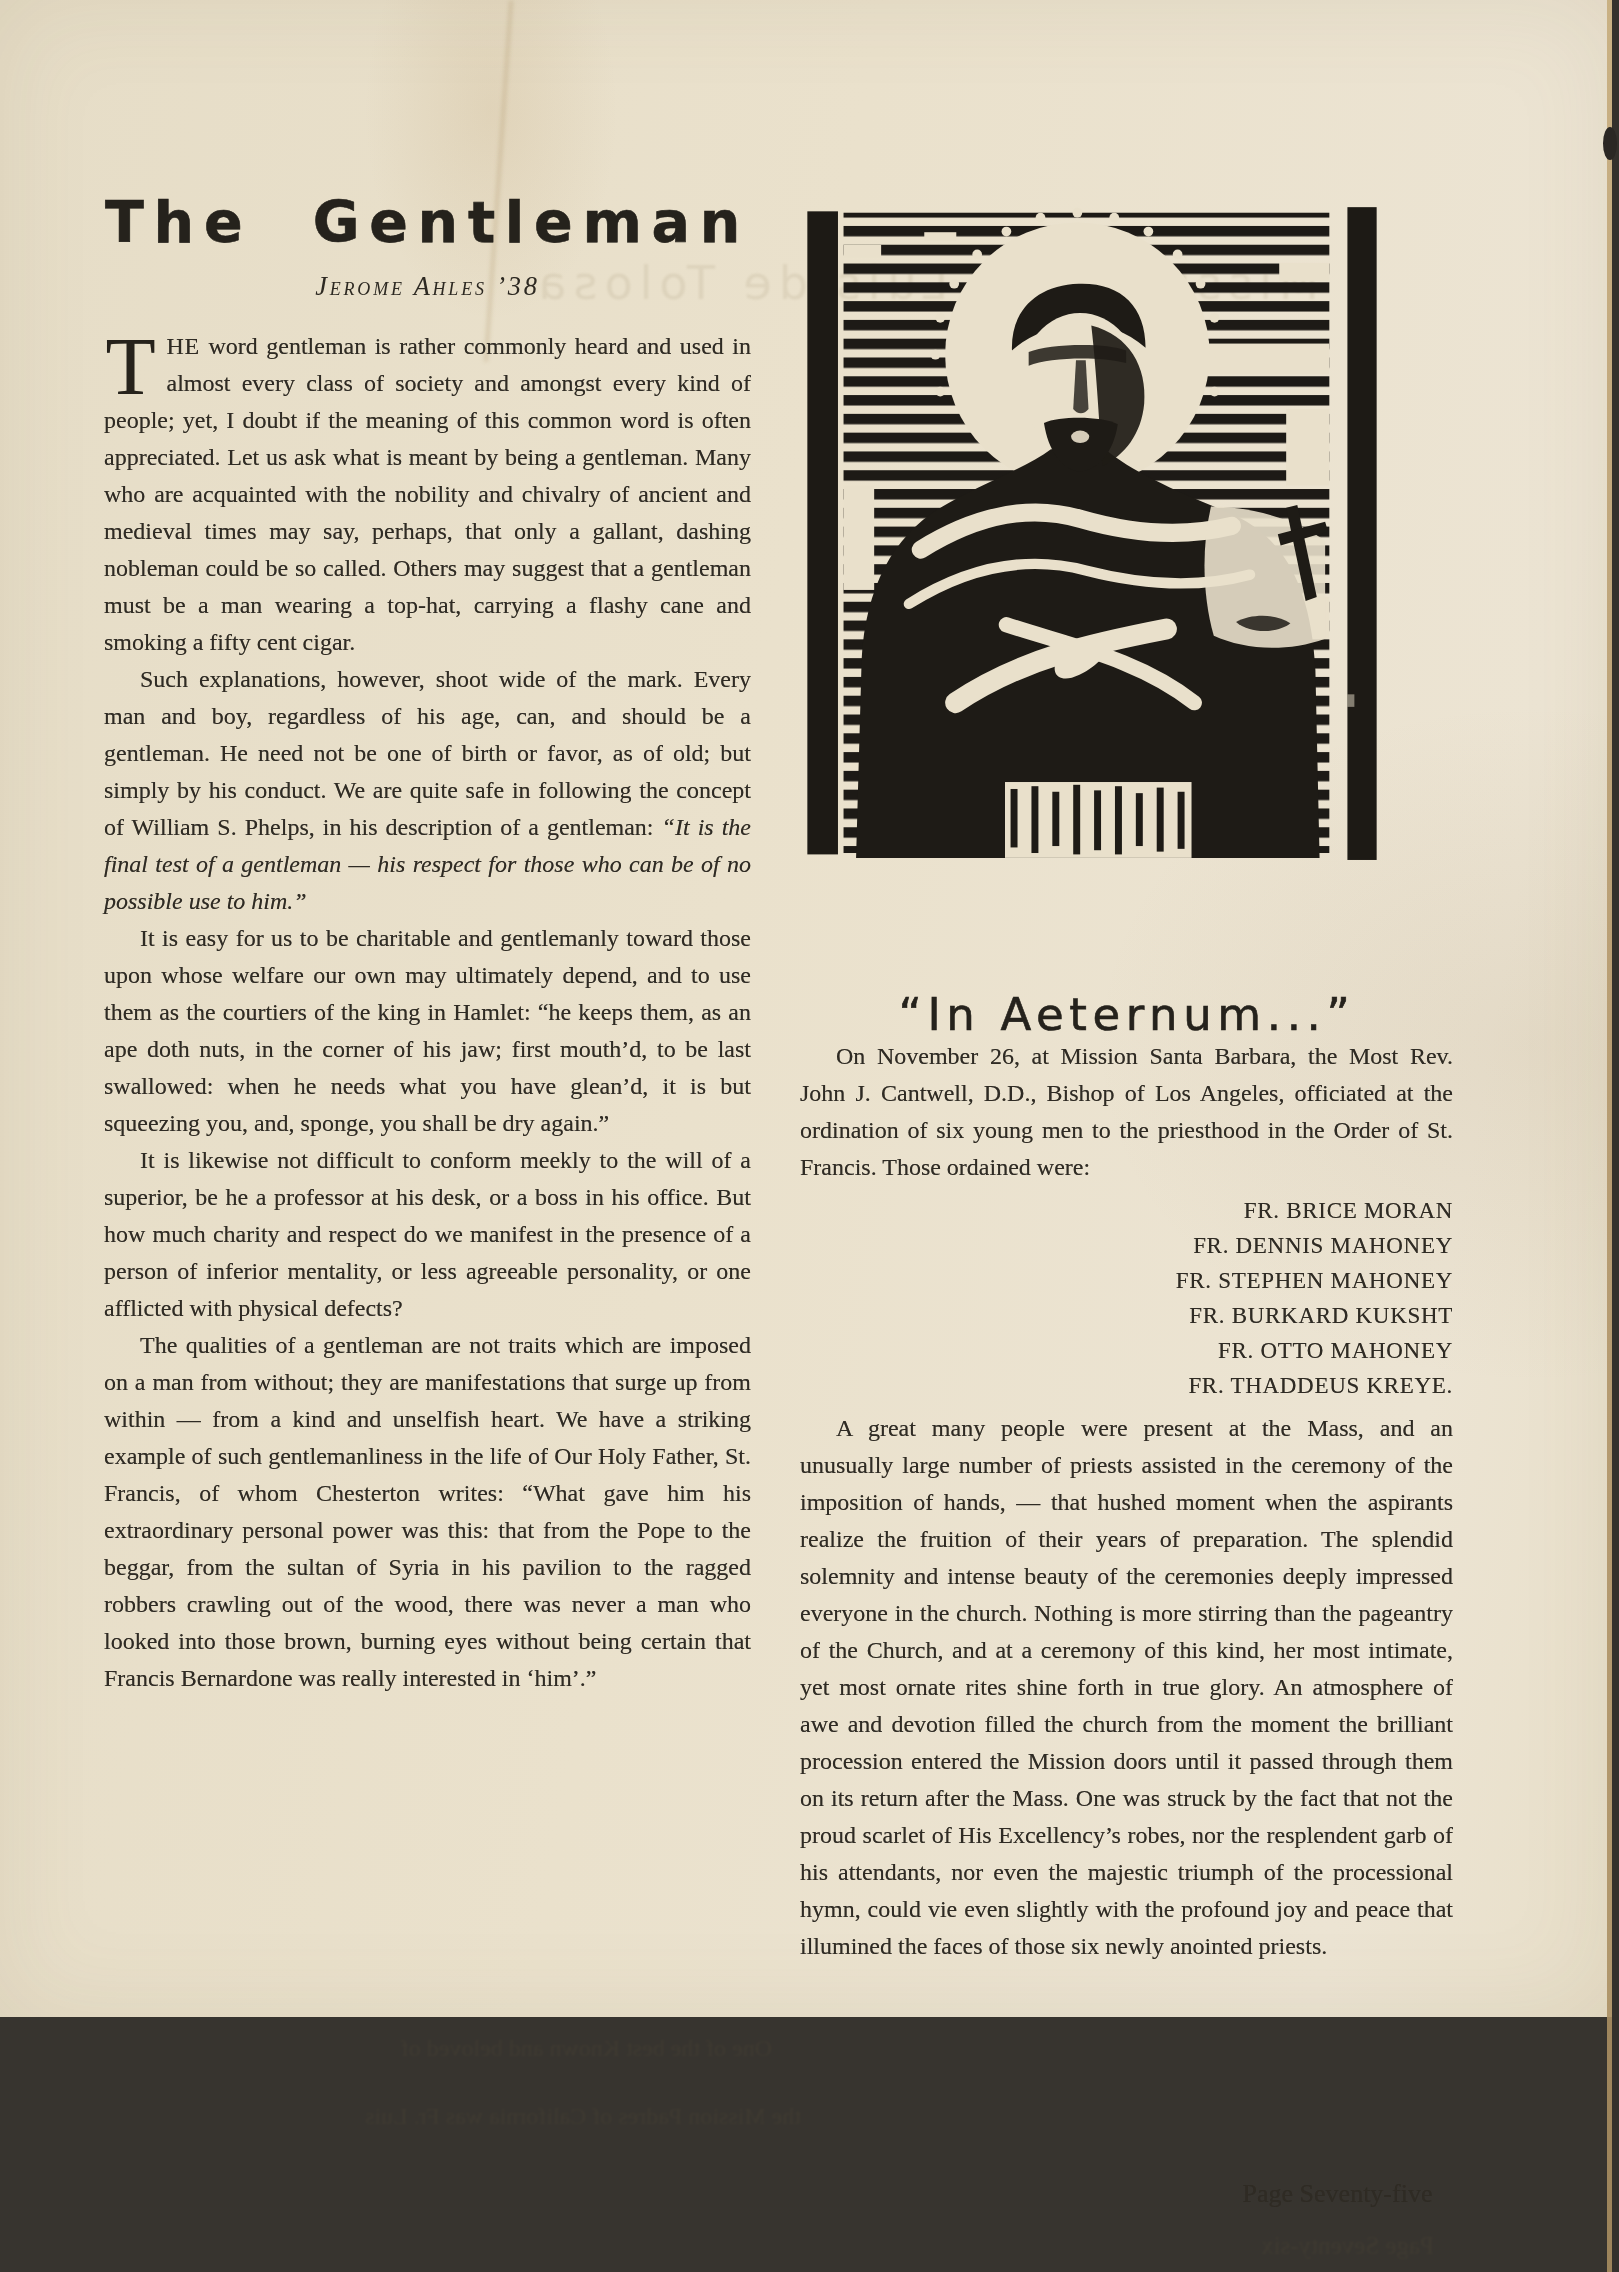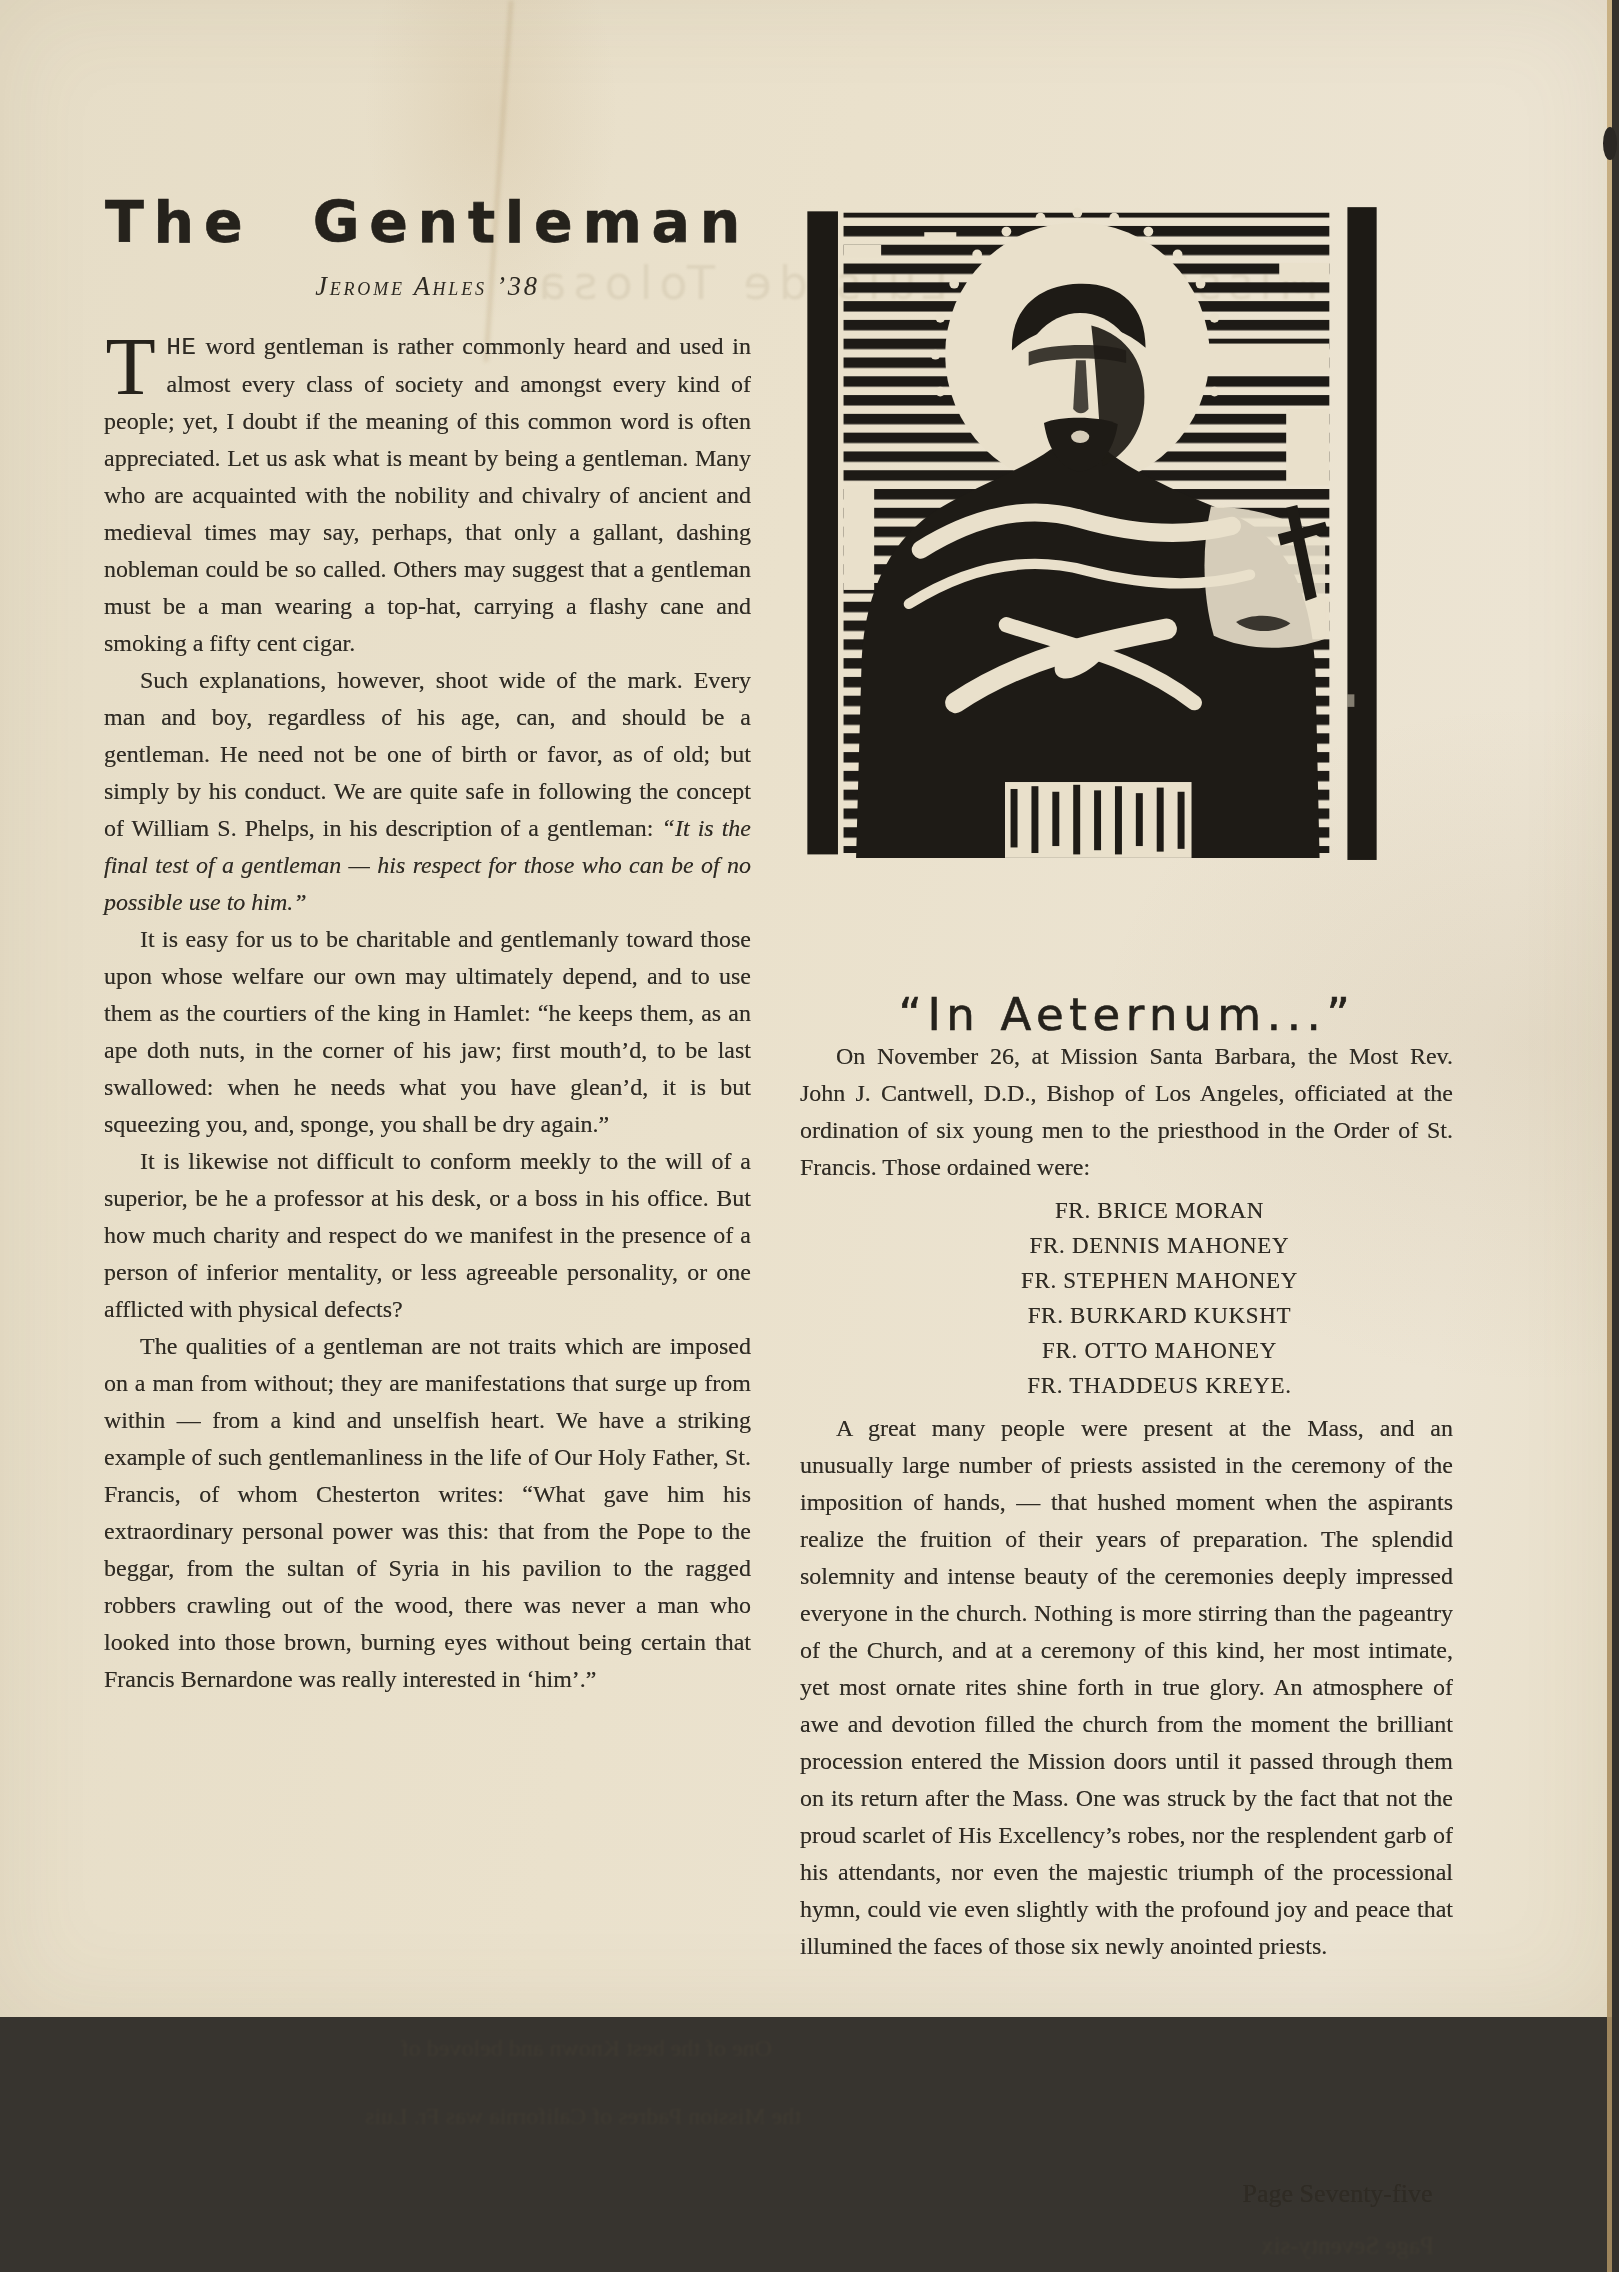--- a/index.html
+++ b/index.html
@@ -70,21 +70,21 @@
   }
   .body-text{margin-top:26.4px;font-size:24px;line-height:37px;text-align:justify;}
   .body-text p{margin:0;text-indent:36px;}
   .body-text p.first{text-indent:0;}
   .dropcap{
     float:left;
     font-size:82px;line-height:.78;
     padding:7px 11px 0 1.4px;
     color:#26221b;font-family:"Liberation Serif", serif;
   }
-  .lead-caps{letter-spacing:0.7px;font-family:Liberation Mono, monospace;}
+  .lead-caps{letter-spacing:0.7px;}
   .q-italic{font-style:italic;}
   .soft-ink{text-shadow:0 0 0.5px rgba(47,43,36,.55);}
 
   
   .figure-wrap{
     position:absolute;left:799px;top:207px;width:586px;height:658px;
   }
   .right-title{
     position:absolute;left:800px;top:988px;width:654px;
     text-align:center;
@@ -92,21 +92,21 @@
     font-size:45px;letter-spacing:5.6px;
     color:#25221c;-webkit-text-stroke:0.6px #25221c;
   }
   .right-col{
     position:absolute;left:800px;top:1038px;width:653px;
     color:#2f2b24;font-size:24px;line-height:37px;text-align:justify;
   }
   .right-col p{margin:0;text-indent:36px;}
   .ordained{
     list-style:none;margin:7px 0 7px 0;padding:0 0 0 66px;
-    text-align:center;font-size:23px;line-height:35px;letter-spacing:0.7px;
+    text-align:right;font-size:23px;line-height:35px;letter-spacing:0.7px;
   }
   .page-number{
     position:absolute;left:1212px;top:2179px;width:251px;
     font-size:26px;color:#2f2b24;text-align:center;
   }
 </style>
 </head>
 <body>
 
 <div id="paper">

